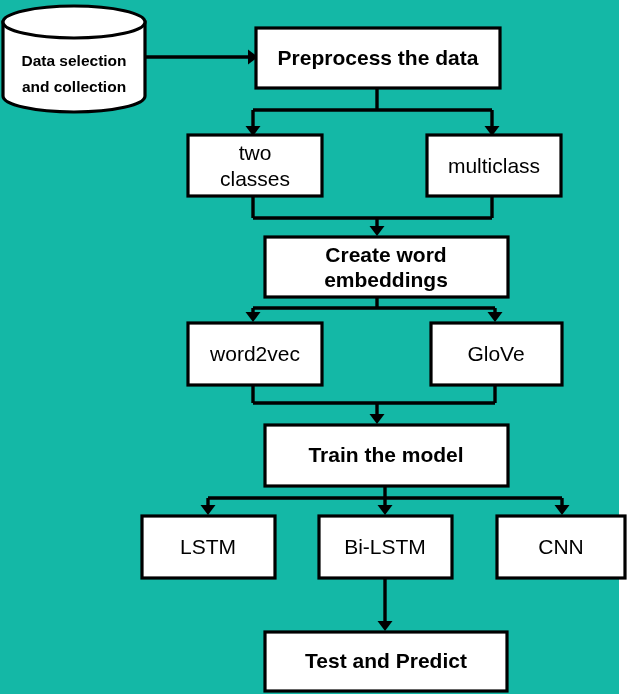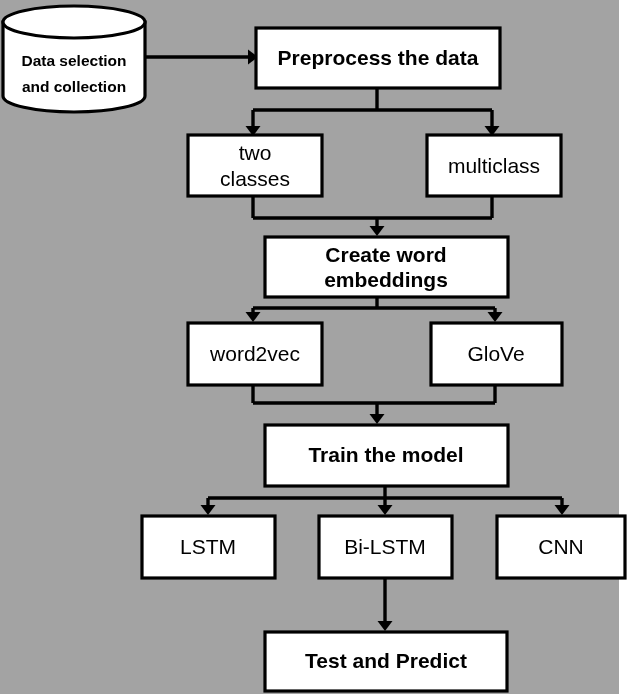--- a/index.html
+++ b/index.html
@@ -10,21 +10,21 @@
   body {
     width: 633px;
     height: 694px;
     font-family: "Liberation Sans", sans-serif;
     overflow: hidden;
   }
   #flowchart-root {
     position: relative;
     width: 619px;
     height: 694px;
-    background: #a3a3a3;
+    background: #14b8a6;
   }
   svg#flow-svg {
     position: absolute;
     top: 0;
     left: 0;
     width: 633px;
     height: 694px;
     display: block;
   }
   .node-box {

